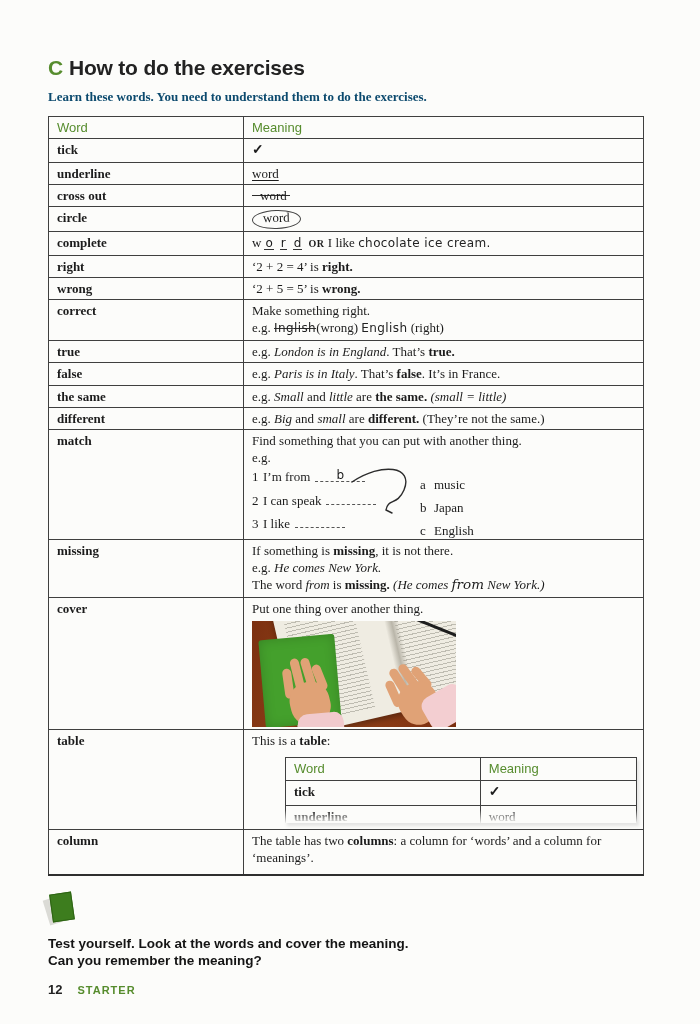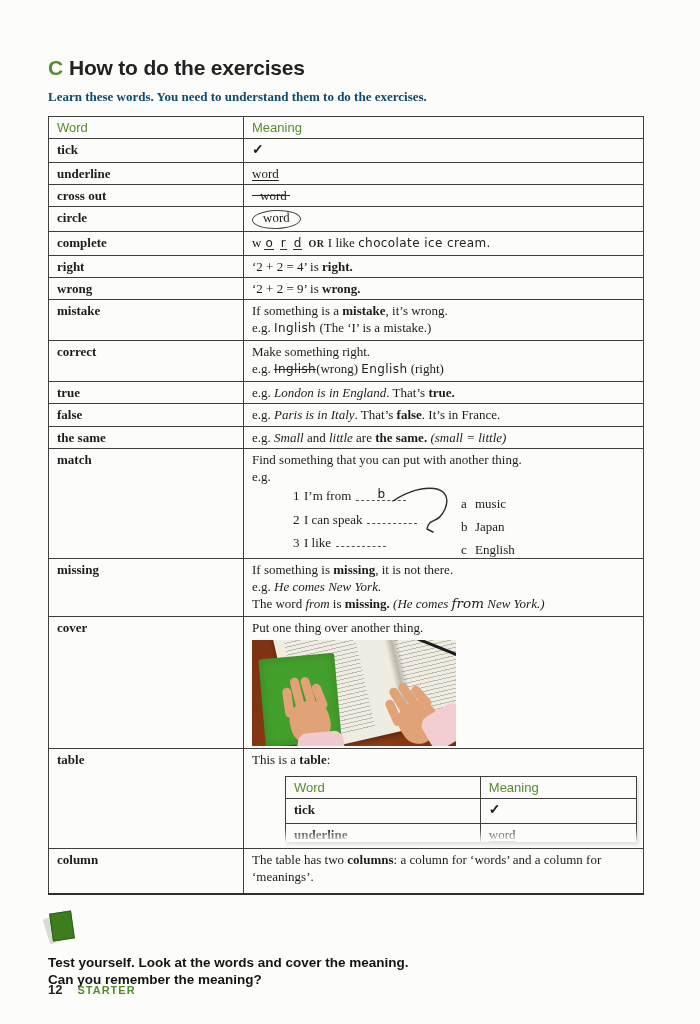--- a/index.html
+++ b/index.html
@@ -32,21 +32,21 @@
   .circled{border:1.4px solid #444;border-radius:50%;padding:0 10px 2px 10px;
     display:inline-block;transform:rotate(-1.5deg);line-height:1.15;}
   
   .hw{font-family:"DejaVu Sans",sans-serif;font-size:12px;letter-spacing:0.4px;color:#222;}
   .hw.xout{background:linear-gradient(#333,#333) center/100% 1.2px no-repeat;}
   .ltr{font-family:"DejaVu Sans",sans-serif;font-size:12px;border-bottom:1.2px solid #333;
     display:inline-block;line-height:1.05;margin:0 3px;padding:0 1px;}
   .orcaps{font-size:10px;font-weight:600;letter-spacing:0.5px;}
   .alt{font-family:"DejaVu Serif",serif;font-style:italic;font-size:13.5px;}
   
-  .match-cols{position:relative;margin-top:2px;margin-left:41px;}
+  .match-cols{position:relative;margin-top:2px;}
   .m-item{height:23px;}
   .m-num{display:inline-block;width:11px;}
   .blank{display:inline-block;width:50px;border-bottom:1px dashed #555;height:13px;
     text-align:center;margin-left:5px;vertical-align:baseline;}
   .blank .fill{font-family:"DejaVu Sans",sans-serif;font-size:12px;position:relative;top:-2px;}
   .match-right{position:absolute;left:168px;top:8px;}
   .ans{height:23px;}
   .ans-k{display:inline-block;width:14px;}
   svg.connector{position:absolute;left:96px;top:2px;overflow:visible;}
   
@@ -152,47 +152,44 @@
           <span>I like</span>
           <span class="hw">chocolate ice cream.</span>
         </td>
       </tr>
       <tr style="height:22px">
         <td class="wc">right</td>
         <td class="mc"><span>‘2 + 2 = 4’ is</span> <span class="b">right.</span></td>
       </tr>
       <tr style="height:22px">
         <td class="wc">wrong</td>
-        <td class="mc"><span>‘2 + 2 = 9’ is</span> <span class="b">wrong.</span></td>
-      </tr>
-      <tr style="height:41px">
-        <td class="wc">mistake</td>
-        <td class="mc">
-          <div><span>If something is a</span> <span class="b">mistake</span><span>, it’s wrong.</span></div>
-          <div><span>e.g.</span> <span class="hw">Inglish</span> <span>(The ‘I’ is a mistake.)</span></div>
-        </td>
+        <td class="mc"><span>‘2 + 5 = 5’ is</span> <span class="b">wrong.</span></td>
       </tr>
       <tr style="height:41px">
         <td class="wc">correct</td>
         <td class="mc">
           <div><span>Make something right.</span></div>
           <div><span>e.g.</span> <span class="hw xout">Inglish</span><span>(wrong)</span> <span class="hw">English</span> <span>(right)</span></div>
         </td>
       </tr>
       <tr style="height:22px">
         <td class="wc">true</td>
         <td class="mc"><span>e.g.</span> <span class="i">London is in England</span><span>. That’s</span> <span class="b">true.</span></td>
       </tr>
       <tr style="height:22px">
         <td class="wc">false</td>
         <td class="mc"><span>e.g.</span> <span class="i">Paris is in Italy</span><span>. That’s</span> <span class="b">false</span><span>. It’s in France.</span></td>
       </tr>
       <tr style="height:22px">
         <td class="wc">the same</td>
         <td class="mc"><span>e.g.</span> <span class="i">Small</span> <span>and</span> <span class="i">little</span> <span>are</span> <span class="b">the same.</span> <span class="i">(small = little)</span></td>
+      </tr>
+      <tr style="height:22px">
+        <td class="wc">different</td>
+        <td class="mc"><span>e.g.</span> <span class="i">Big</span> <span>and</span> <span class="i">small</span> <span>are</span> <span class="b">different.</span> <span>(They’re not the same.)</span></td>
       </tr>
       <tr style="height:93px">
         <td class="wc">match</td>
         <td class="mc">
           <div>Find something that you can put with another thing.</div>
           <div>e.g.</div>
           <div class="match-cols">
             <div class="match-left">
               <div class="m-item"><span class="m-num">1</span><span>I’m from</span><span class="blank"><span class="fill">b</span></span></div>
               <div class="m-item"><span class="m-num">2</span><span>I can speak</span><span class="blank"></span></div>

